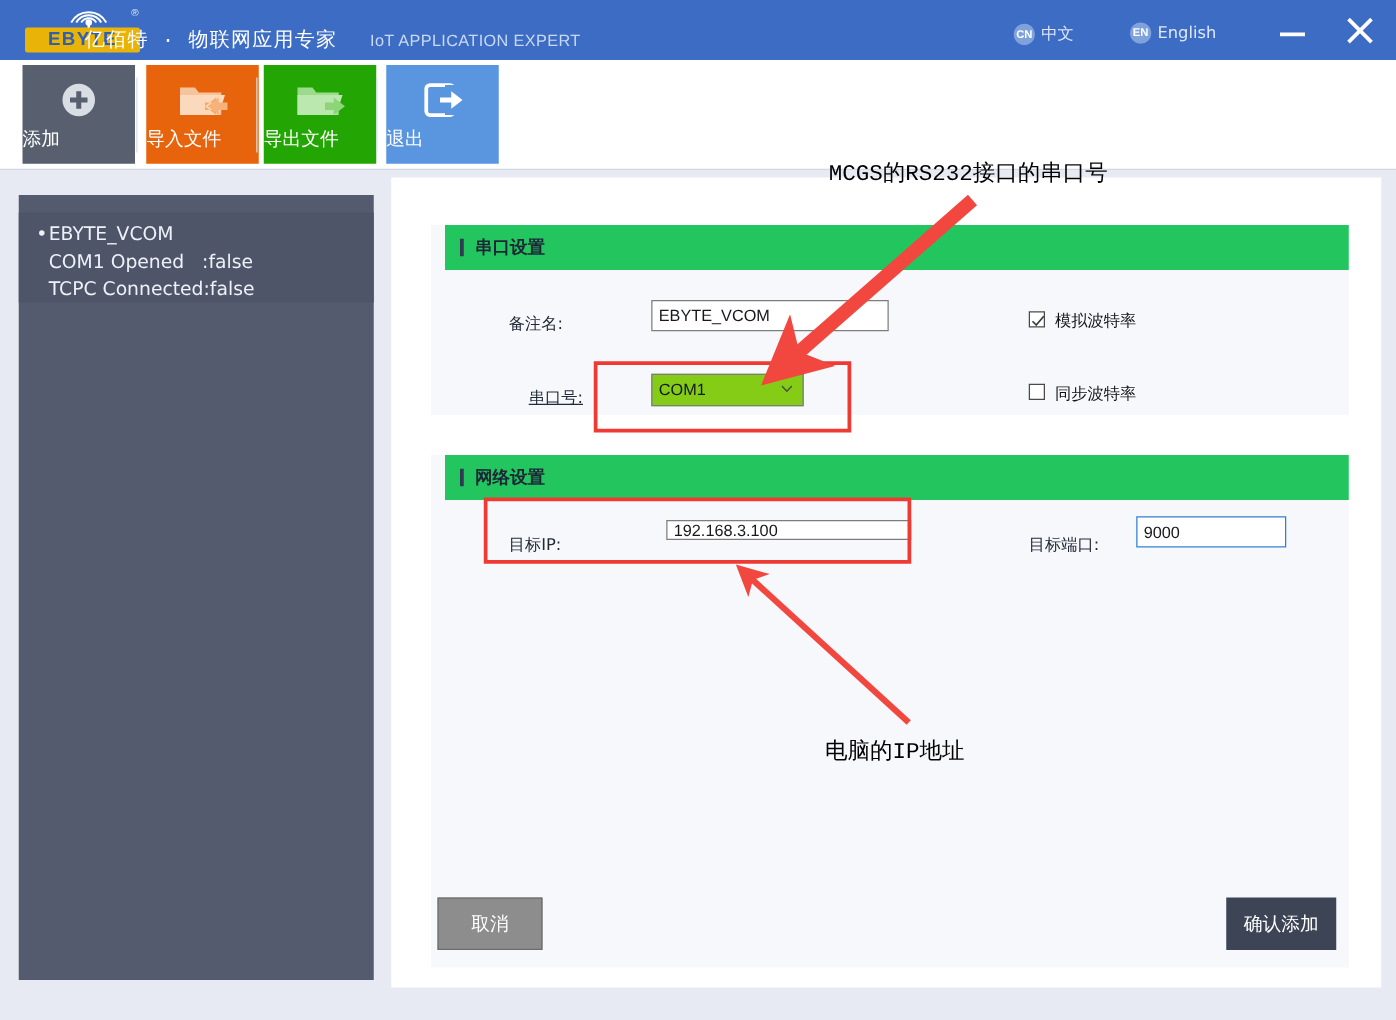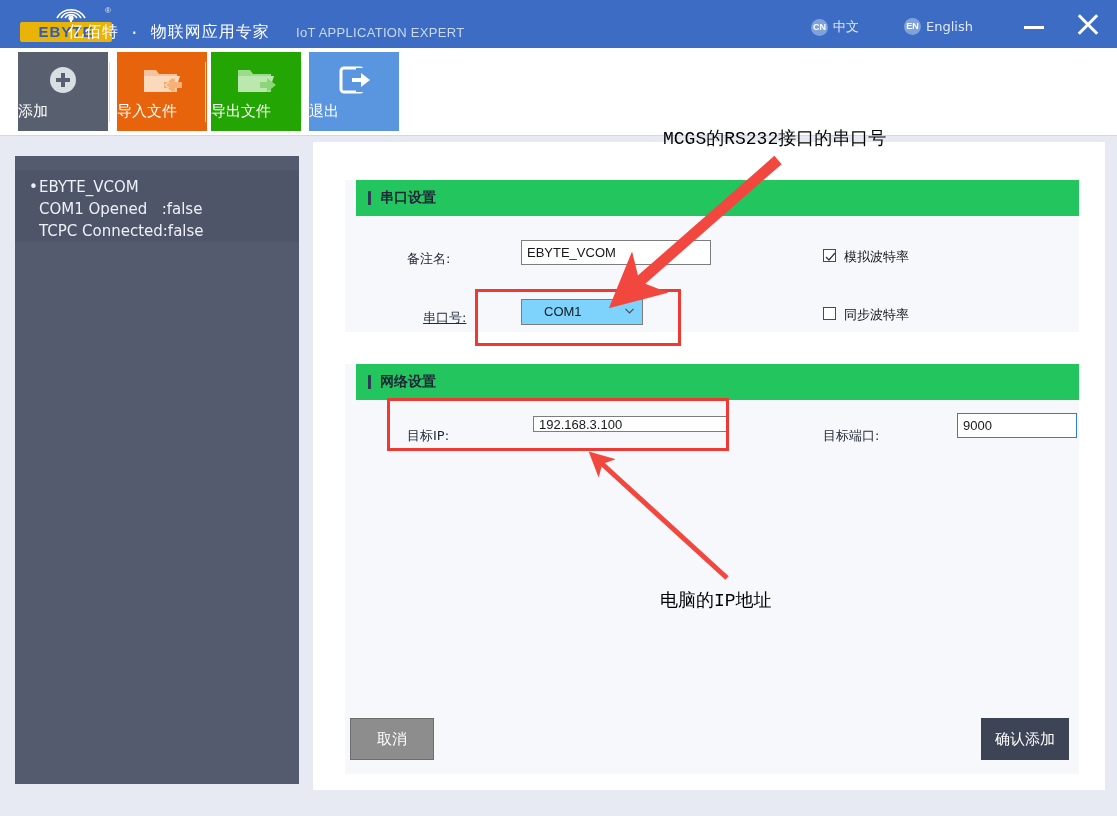--- a/index.html
+++ b/index.html
@@ -138,23 +138,23 @@
     position:absolute;box-sizing:border-box;
     border:1px solid #7d7d7d;background:#ffffff;
     font-size:13px;color:#16181c;
     padding:0 0 0 5px;
     font-family:"Liberation Sans",sans-serif;
     outline:none;
   }
   .finput.focus{border:1px solid #2e7fd0;}
   .fselect{
     position:absolute;box-sizing:border-box;
-    border:1px solid #7d7d7d;background:#7dd3fc;
+    border:1px solid #7d7d7d;background:#84cc16;
     font-size:13px;color:#16181c;
-    padding-left:22px;cursor:pointer;
+    padding-left:5px;cursor:pointer;
   }
   .fselect .val{line-height:24px;}
   .fselect .chev{
     position:absolute;right:8px;top:8px;width:9px;height:6px;
   }
   .chk{position:absolute;cursor:pointer;}
   .chk .box{
     position:absolute;left:0;top:1px;width:13px;height:13px;
     border:1px solid #4a4a4a;background:#ffffff;box-sizing:border-box;
   }
@@ -320,21 +320,21 @@
   <div class="section" id="sec-network">
     <div class="sec-head">
       <span class="mark"></span>
       <span class="ttl">网络设置</span>
     </div>
 
     <div class="flabel" style="left:62px;top:63px;">目标IP:</div>
     <input class="finput" style="left: 188px; top: 52px; width: 196px; height: 16px;" value="192.168.3.100">
 
     <div class="flabel" style="left:478px;top:63px;">目标端口:</div>
-    <input class="finput focus" style="left: 564px; top: 49px; width: 120px; height: 25px; margin-left: 48px;" value="9000">
+    <input class="finput focus" style="left: 564px; top: 49px; width: 120px; height: 25px;" value="9000">
   </div>
 </div>
 
 <div class="btn" id="btn-cancel">取消</div>
 <div class="btn" id="btn-confirm">确认添加</div>
 
 <div class="hibox" id="hibox-com"></div>
 <div class="hibox" id="hibox-ip"></div>
 
 <svg class="anno">

